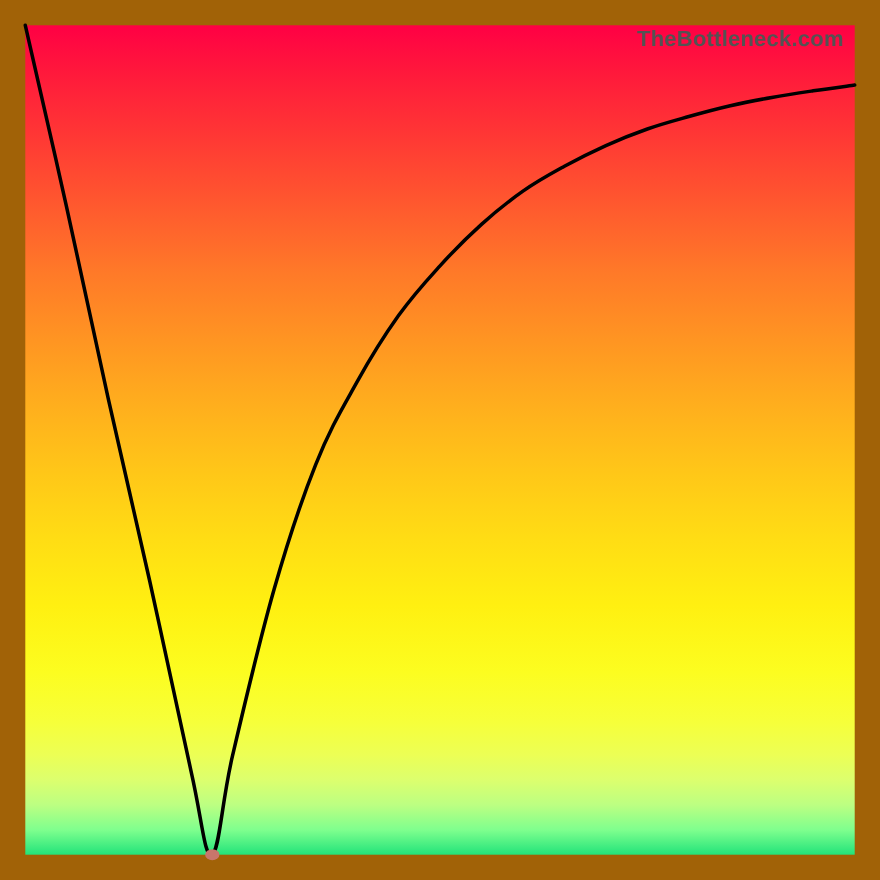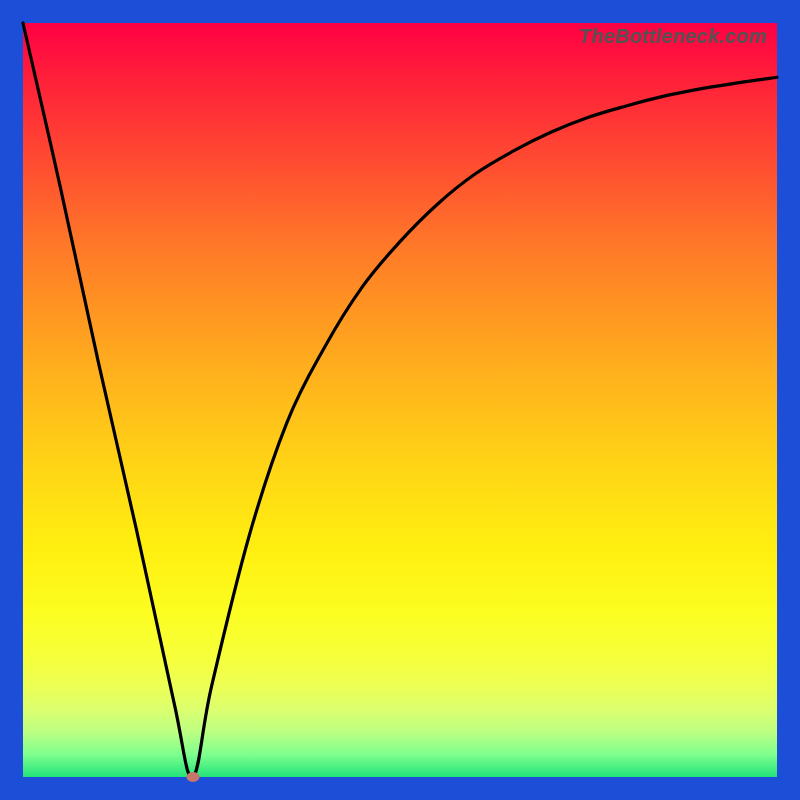--- a/index.html
+++ b/index.html
@@ -8,22 +8,21 @@
     width: 800px;
     height: 800px;
     overflow: hidden;
     background: #000;
     font-family: Arial, Helvetica, sans-serif;
   }
   .wrap {
     position: relative;
     width: 800px;
     height: 800px;
-    background: #1d4ed8;
-    font-style: italic;
+    background: #a16207;
   }
   .plot {
     position: absolute;
     left: 23px;
     top: 23px;
     width: 754px;
     height: 754px;
     
     background: linear-gradient(to bottom,
       #ff0044 0%,

